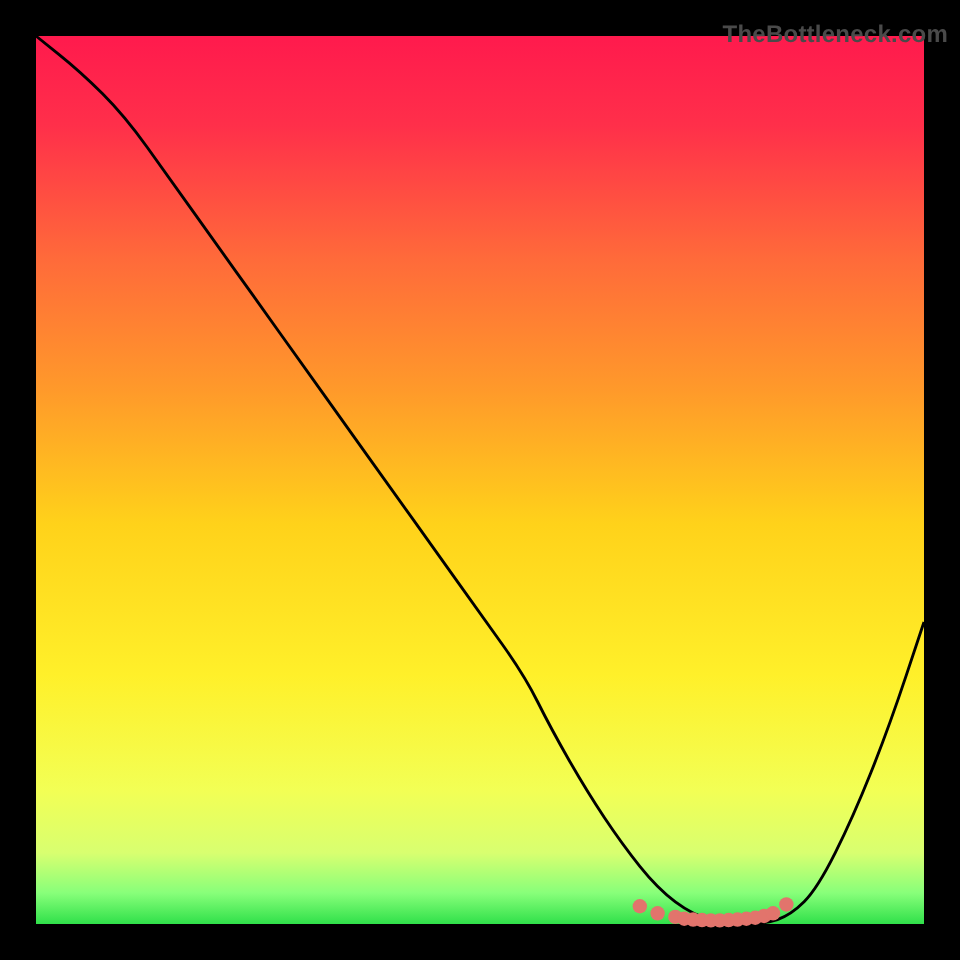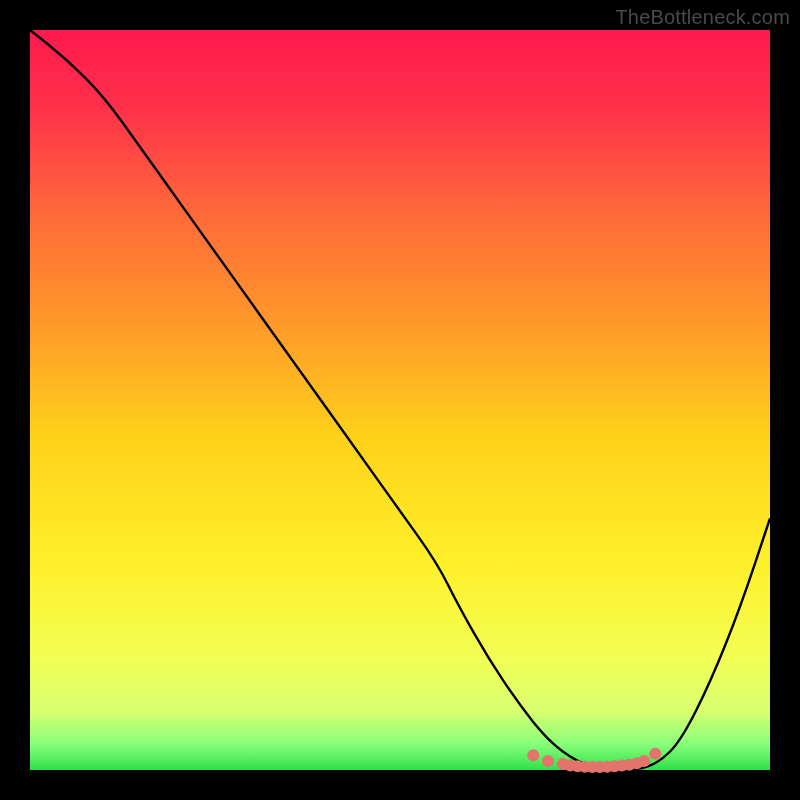--- a/index.html
+++ b/index.html
@@ -11,25 +11,25 @@
     overflow: hidden;
     font-family: Arial, Helvetica, sans-serif;
   }
   .stage {
     position: relative;
     width: 800px;
     height: 800px;
   }
   .watermark {
     position: absolute;
-    top: 6px;
+    top: 18px;
     right: 10px;
     color: #4a4a4a;
     font-size: 20px;
-    font-weight: 400;
+    font-weight: 700;
     letter-spacing: 0.2px;
     z-index: 5;
   }
   svg {
     display: block;
   }
 </style>
 </head>
 <body>
 

